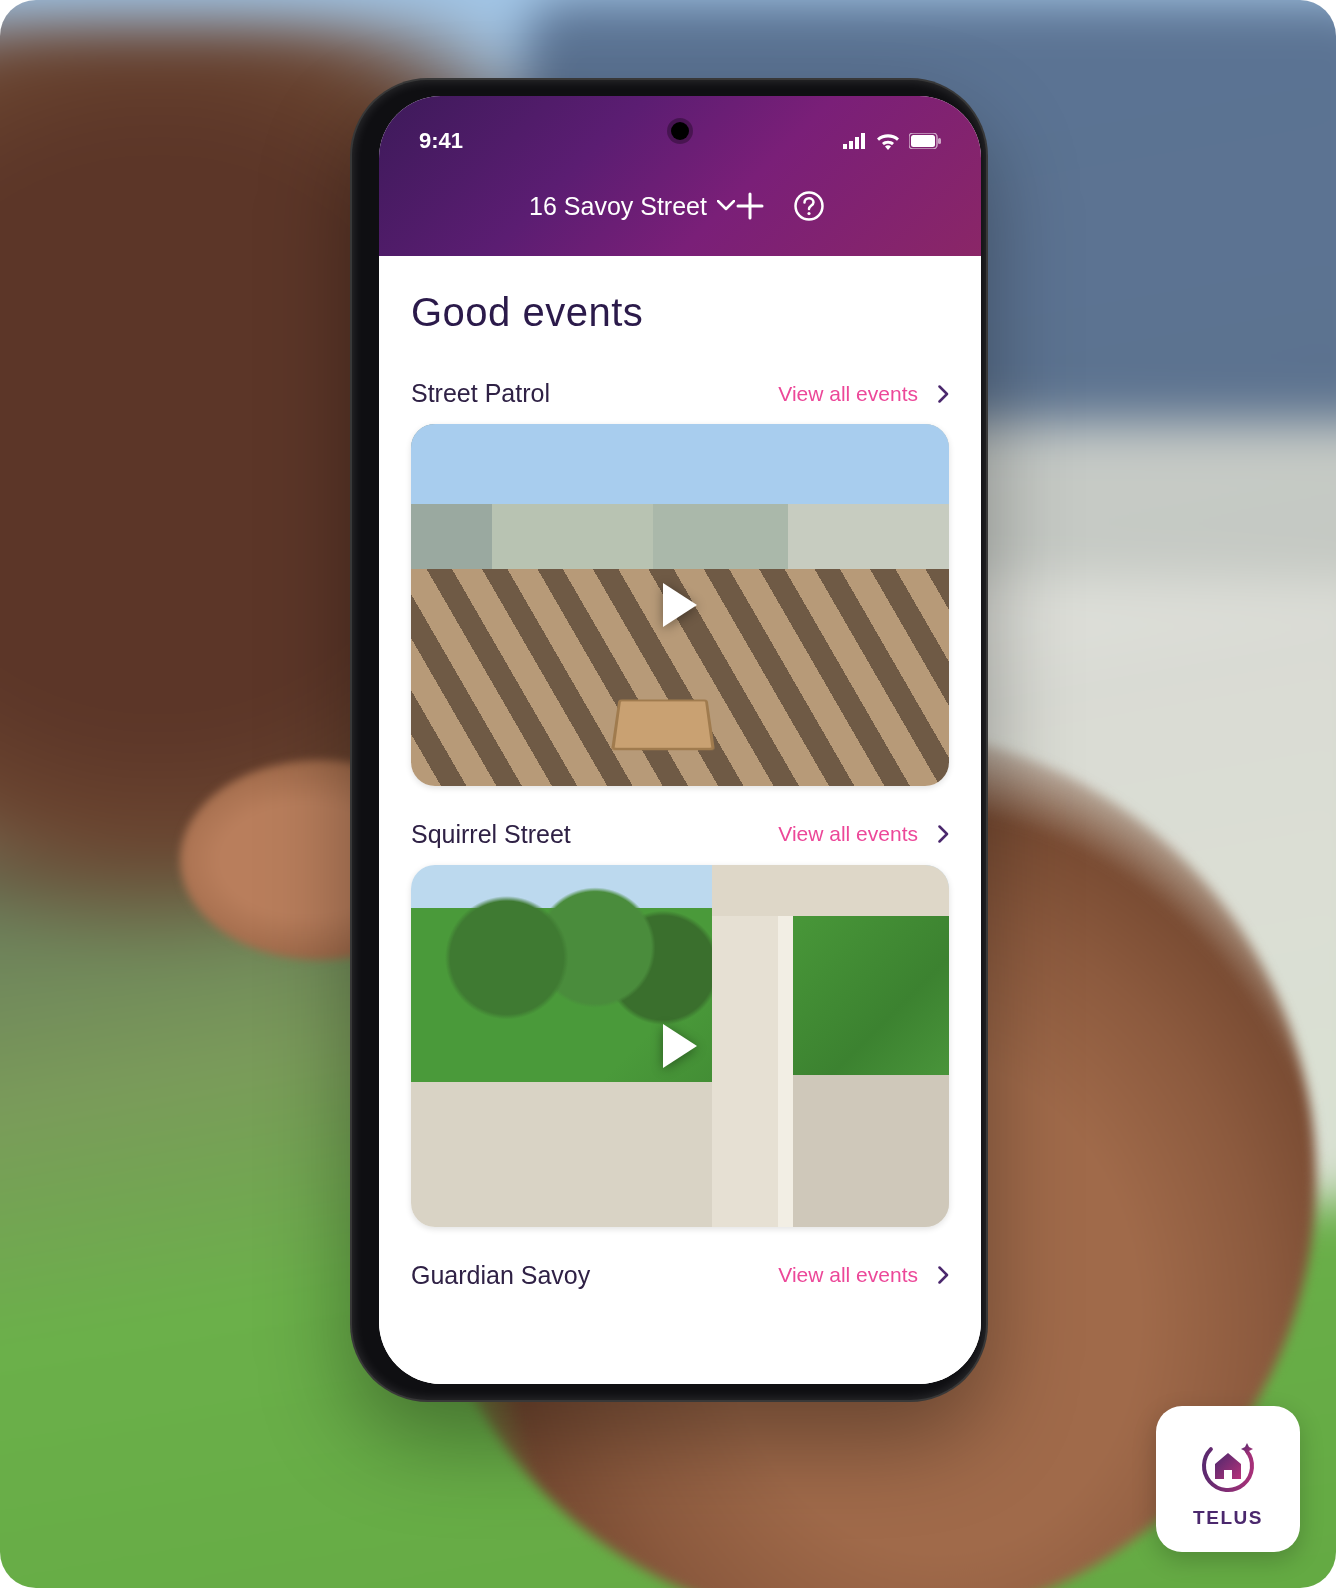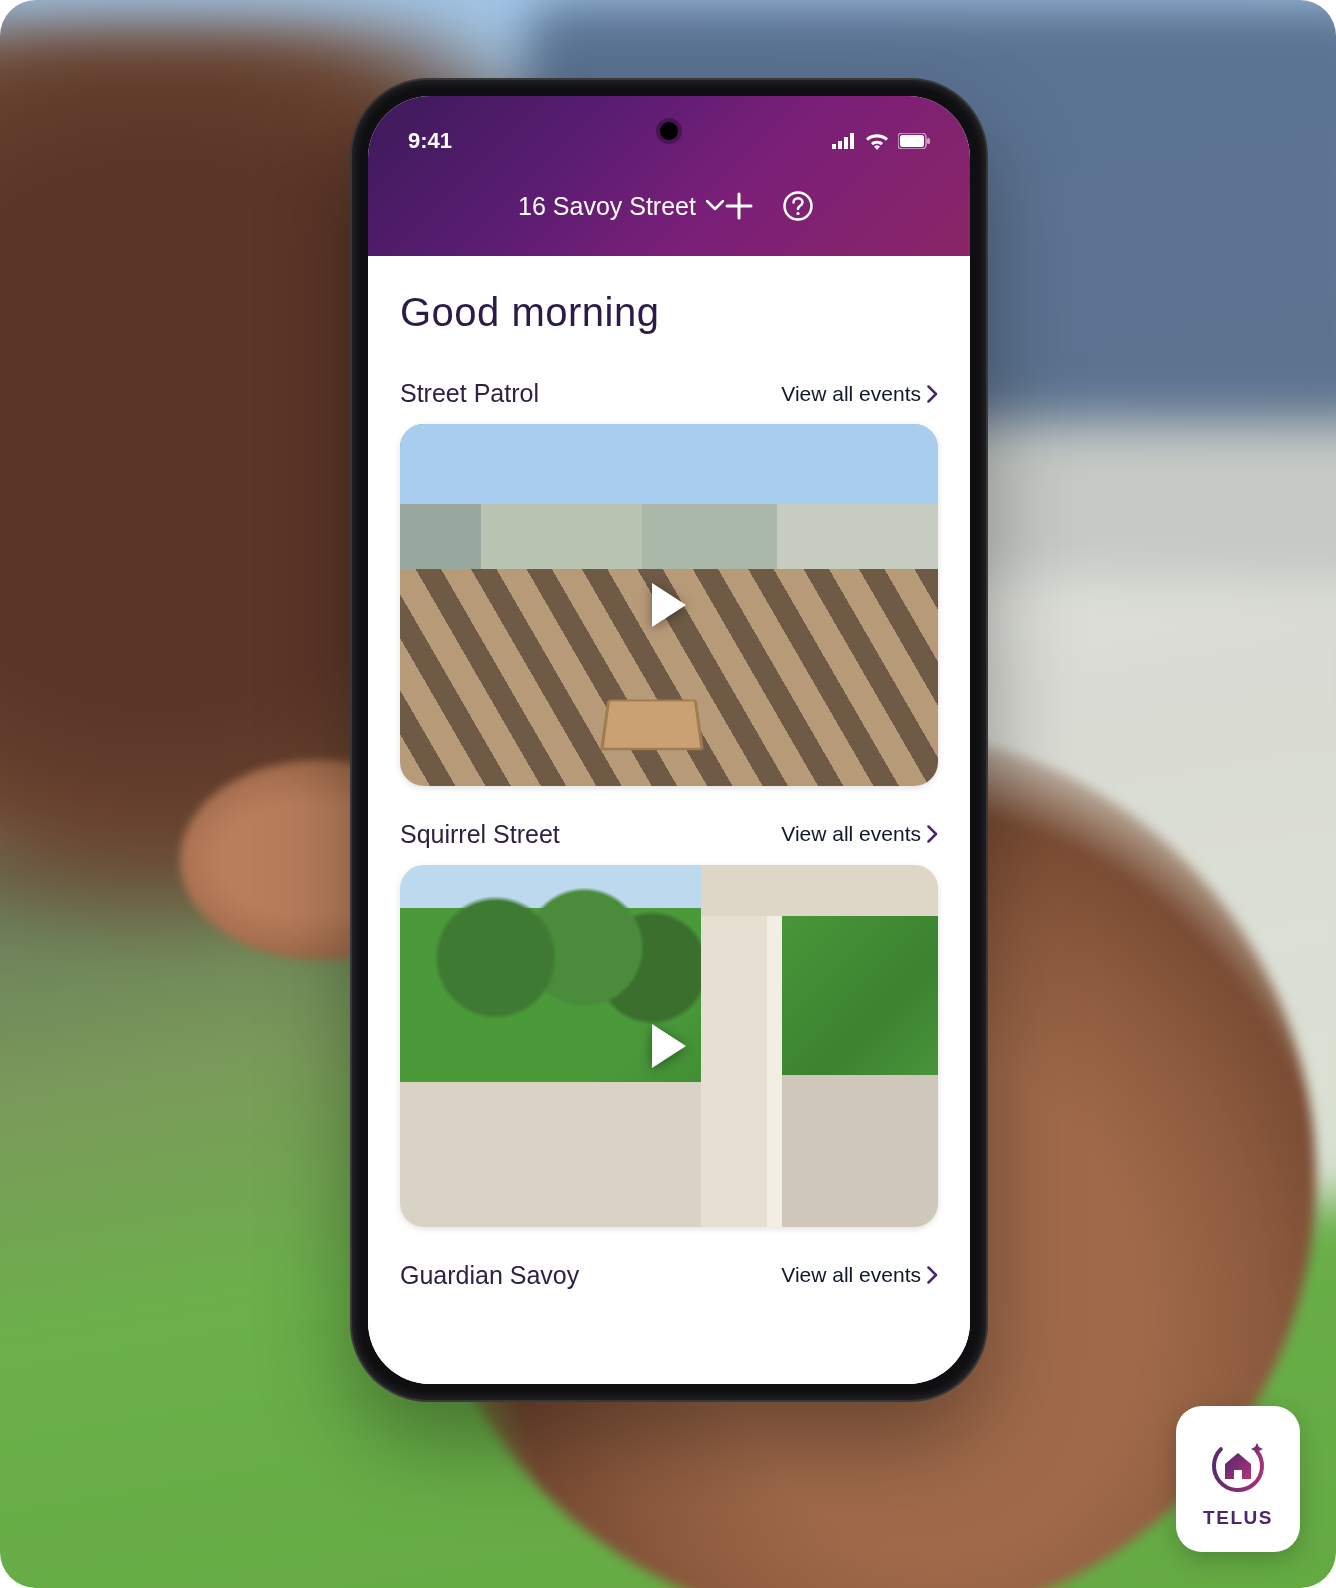--- a/index.html
+++ b/index.html
@@ -73,20 +73,21 @@
         inset 0 0 12px rgba(255,255,255,.15);
       padding: 16px;
     }
     .screen{
       width:100%; height:100%;
       border-radius: 62px;
       overflow:hidden;
       background:#fff;
       display:flex; flex-direction:column;
       position:relative;
+      margin-left:11px;
     }
     .camera-hole{
       position:absolute; top:26px; left:50%; transform:translateX(-50%);
       width:18px; height:18px; border-radius:50%;
       background:#000; z-index:6;
       box-shadow:0 0 0 4px rgba(0,0,0,.3);
     }
 
     
     .header{
@@ -122,23 +123,23 @@
     .section{ margin-bottom: 34px;}
     .section-head{
       display:flex; align-items:center; justify-content:space-between;
       margin-bottom:16px;
     }
     .section-title{
       font-size:25px; font-weight:500;
       color:#2f2145;
     }
     .view-all{
-      display:flex; gap:6px;
+      display:flex; gap:20px;
       font-size:21px; font-weight:500;
-      color:#0f172a;
+      color:#ec4899;
       cursor:pointer;
     }
     .thumb-card{
       width:100%; aspect-ratio: 550/370;
       border-radius:24px;
       position:relative;
       overflow:hidden;
       box-shadow: 0 2px 6px rgba(0,0,0,.12);
     }
     .play{
@@ -190,21 +191,21 @@
       background:
         linear-gradient(180deg,#ded7c8 0 14%,transparent 14%),
         linear-gradient(90deg,#e6e0d3 0 28%,#f2eee4 28% 34%,transparent 34%),
         linear-gradient(180deg,transparent 0 58%,#cfc8ba 58% 100%);
     }
 
     
     .logo-card{
       position:absolute;
       right:36px; bottom:36px;
-      width:124px; height:146px;
+      width:144px; height:146px;
       background:#fff;
       border-radius:26px;
       box-shadow:0 8px 24px rgba(0,0,0,.2);
       display:flex; flex-direction:column; align-items:center; justify-content:center;
       gap:8px;
     }
     .logo-label{
       font-size:19px; font-weight:700; letter-spacing:1.5px;
       color:#4b286d;
     }
@@ -267,21 +268,21 @@
                 <circle cx="16" cy="16" r="13.5" fill="none" stroke="#fff" stroke-width="2.5"></circle>
                 <path d="M11.5 12.5c0-2.4 2-4.3 4.5-4.3s4.5 1.7 4.5 4c0 1.7-1 2.6-2.4 3.6-1.2.9-2.1 1.6-2.1 3.2" fill="none" stroke="#fff" stroke-width="2.5" stroke-linecap="round"></path>
                 <circle cx="16" cy="23.5" r="1.6" fill="#fff"></circle>
               </svg>
           </span>
         </div>
       </div>
     </div>
 
     <div class="content">
-      <h1 class="greeting">Good morning</h1>
+      <h1 class="greeting">Good events</h1>
 
       <div class="section">
         <div class="section-head">
           <div class="section-title">Street Patrol</div>
           <div class="view-all">
             <span>View all events</span>
             <span class="icon-box">
               <svg width="11" height="18" viewBox="0 0 11 18">
                   <path d="M1.5 1.5l7.5 7.5-7.5 7.5" fill="none" stroke="#4b286d" stroke-width="2.5" stroke-linecap="round" stroke-linejoin="round"></path>
                 </svg>

